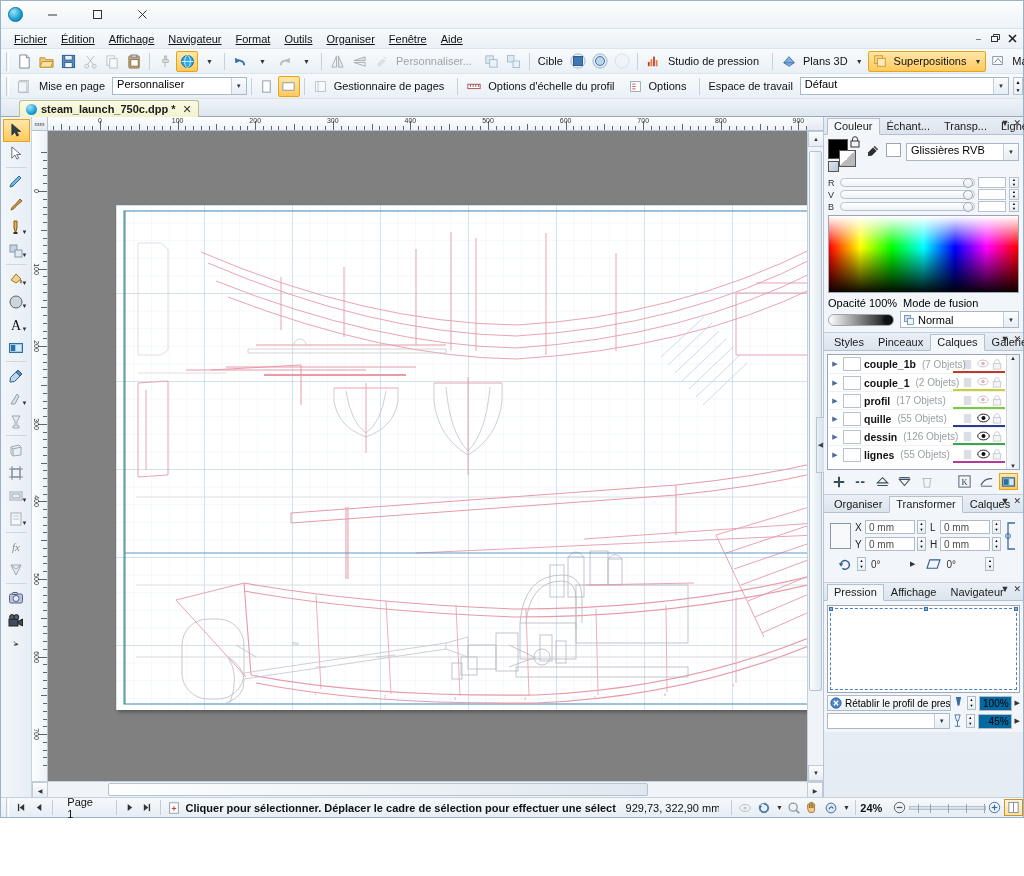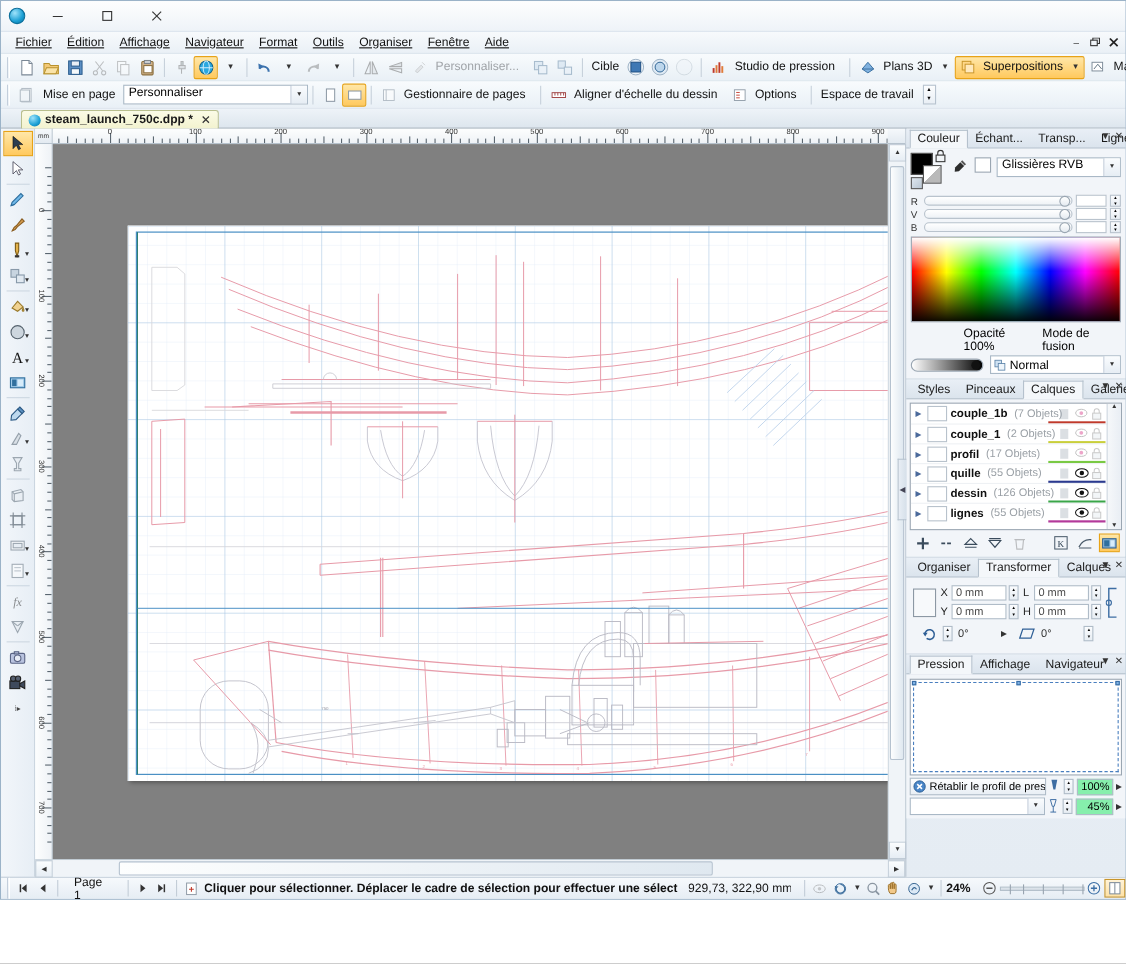--- a/index.html
+++ b/index.html
@@ -220,21 +220,21 @@
   .slknob { position:absolute; right:1px; top:-1px; width:10px; height:10px; border-radius:50%; border:1px solid #9aa6b2; background:linear-gradient(#fff,#e4eaf0); }
   .slval { width:28px; height:11px; border:1px solid #b9c3cd; background:#fff; }
   .slspin { width:10px; height:11px; border:1px solid #b9c3cd; background:linear-gradient(#fbfcfe,#e7edf3); display:flex; flex-direction:column; }
   .slspin i { flex:1; font-size:4px; line-height:1; display:flex; align-items:center; justify-content:center; font-style:normal; }
   .spectrum { height:78px; border:1px solid #9aa6b2; margin-top:3px;
     background:
       linear-gradient(to bottom, rgba(255,255,255,0) 0%, rgba(255,255,255,0) 42%, rgba(0,0,0,0.95) 100%),
       linear-gradient(to bottom, rgba(255,255,255,1) 0%, rgba(255,255,255,0) 40%),
       linear-gradient(to right,#ff0000,#ffff00,#00ff00,#00ffff,#0000ff,#ff00ff,#ff0000);
   }
-  .opacityrow { display:flex; align-items:center; gap:6px; margin-top:4px; font-size:11px;margin-left:48px; }
+  .opacityrow { display:flex; align-items:center; gap:6px; margin-top:4px; font-size:11px; }
   .opbar { width:66px; height:12px; border:1px solid #9aa6b2; border-radius:7px;
     background:linear-gradient(90deg,#ffffff,#000000); position:relative; }
   .opbar .dot { position:absolute; right:2px; top:1px; width:8px; height:8px; border-radius:50%; background:#111; }
 
   
   .layerlist { background:#fff; border:1px solid #9aa6b2; height:116px; overflow:hidden; position:relative; }
   .layerrow { display:flex; align-items:center; height:18px; padding-left:2px; gap:3px; position:relative; }
   .layerrow + .layerrow { border-top:1px solid #eef1f4; }
   .lexp { width:10px; font-size:7px; color:#4b6a9b; text-align:center; }
   .lthumb { width:18px; height:14px; border:1px solid #b8c2cc; background:#fff; flex:0 0 18px; }
@@ -261,21 +261,21 @@
   .tinyspin i { flex:1; font-size:4px; line-height:1; display:flex; align-items:center; justify-content:center; font-style:normal; }
   .rotrow { display:flex; align-items:center; gap:5px; padding:2px 10px 5px 10px; }
 
   
   .presscanvas { height:88px; background:#fff; border:1px solid #9aa6b2; position:relative; margin:2px 0; }
   .presscanvas .selbox { position:absolute; inset:2px; border:1px dashed #4a7fbf; }
   .presscanvas .hnd { position:absolute; width:4px; height:4px; background:#7fb2e5; border:1px solid #3b6ea5; }
   .pressrow { display:flex; align-items:center; gap:3px; margin-top:2px; }
   .pressbtn { flex:1 1 auto; height:16px; border:1px solid #b0bcc8; background:linear-gradient(#fcfdfe,#e9eff5);
     display:flex; align-items:center; gap:3px; font-size:10px; padding-left:2px; overflow:hidden; white-space:nowrap; }
-  .pctfld { width:34px; height:15px; border:1px solid #b0bcc8; background:#86efac; font-size:10px; display:flex; align-items:center; justify-content:flex-end; padding-right:2px; }
+  .pctfld { width:34px; height:15px; border:1px solid #b0bcc8; background:#0369a1; font-size:10px; display:flex; align-items:center; justify-content:flex-end; padding-right:2px; }
 
   
   .statusbar {
     flex:0 0 20px; height:20px; display:flex; align-items:center;
     background:linear-gradient(#f6f9fc,#e6edf4);
     border-top:1px solid #c5d0da; font-size:11px; color:#111;
     padding-left:2px;
   }
   .sbgrp { display:flex; align-items:center; height:18px; }
   .sbnav { width:18px; height:17px; display:flex; align-items:center; justify-content:center; font-size:8px; color:#333; }
@@ -569,34 +569,38 @@
     <div class="tbsep"></div>
 
     <div class="tbtext-btn">
       <svg class="ic" width="14" height="14" viewBox="0 0 16 16">
           <rect x="1" y="6" width="14" height="5" fill="#fff" stroke="#a04545"></rect>
           <line x1="4" y1="6" x2="4" y2="9" stroke="#a04545"></line>
           <line x1="7" y1="6" x2="7" y2="9" stroke="#a04545"></line>
           <line x1="10" y1="6" x2="10" y2="9" stroke="#a04545"></line>
           <line x1="13" y1="6" x2="13" y2="9" stroke="#a04545"></line>
         </svg>
-      <span class="tblabel">Aligner d'échelle du dessin</span>
+      <span class="tblabel">Options d'échelle du profil</span>
     </div>
 
     <div class="tbtext-btn">
       <svg class="ic" width="13" height="13" viewBox="0 0 16 16">
           <rect x="2" y="2" width="12" height="12" fill="#fff" stroke="#8d99a5"></rect>
           <path d="M4 5h4M4 8h4M4 11h4" stroke="#c0392b"></path>
         </svg>
       <span class="tblabel">Options</span>
     </div>
 
     <div class="tbsep"></div>
 
     <span class="tblabel">Espace de travail</span>
+    <div class="combo" style="width:262px; margin-left:3px;">
+      <span>Défaut</span>
+      <span class="arrow">▼</span>
+    </div>
     <div class="spinbtn" style="margin-left:4px;">
         <span>▲</span>
         <span>▼</span>
       </div>
   </div>
 
   <div class="tabstrip">
     <div class="doctab">
       <span class="tabico"></span>
       <span>steam_launch_750c.dpp *</span>

